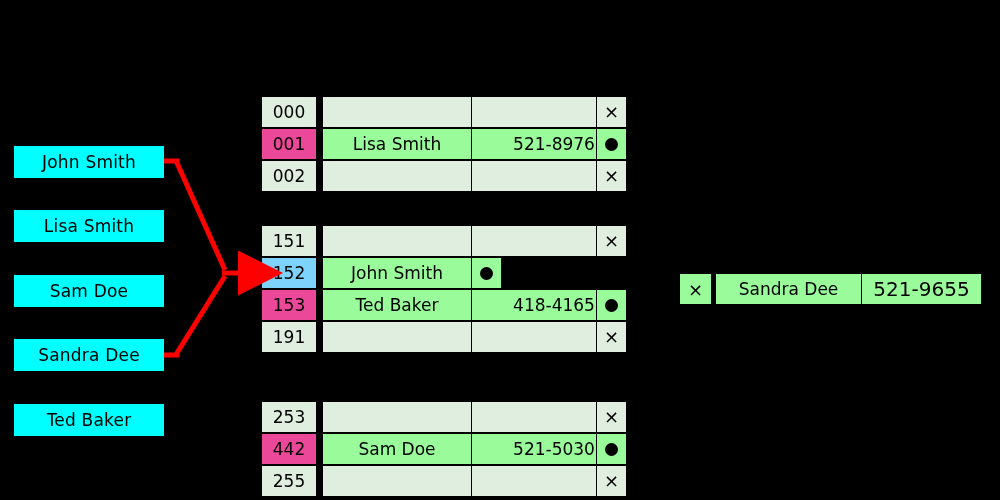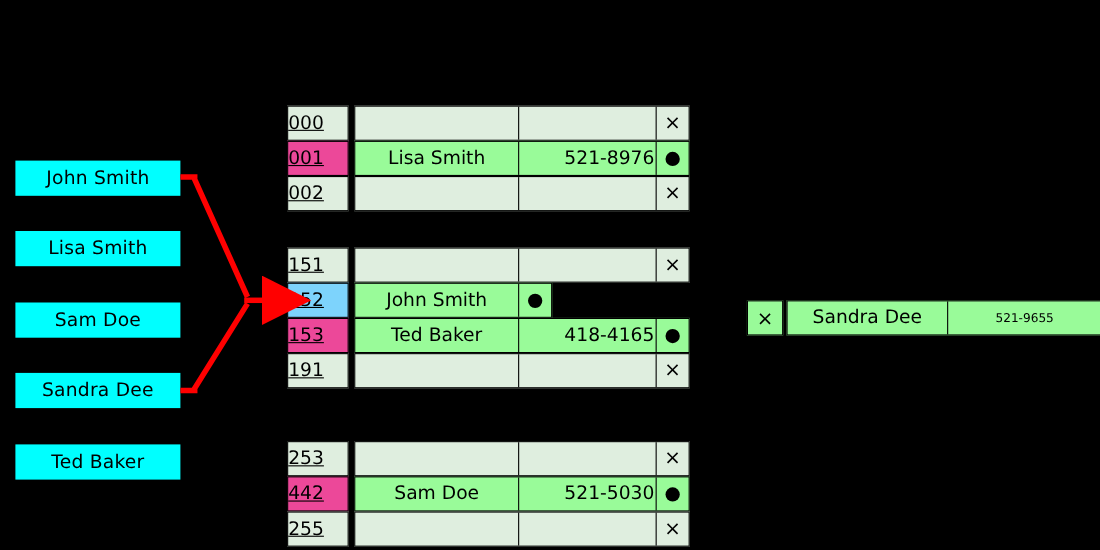--- a/index.html
+++ b/index.html
@@ -45,23 +45,23 @@
     margin-bottom: 0;
   }
   .row + .row { margin-top: 0px; }
   .cell-index {
     width: 56px;
     background: #dfeedf;
     border: 1.5px solid #000000;
     box-sizing: border-box;
     display: flex;
     align-items: center;
-    font-size: 17px;
-    color: #000000;
-    text-decoration: underline;
+    justify-content: center;
+    font-size: 17px;
+    color: #000000;
   }
   .cell-index.hl-purple { background: #ec4899; }
   .cell-index.hl-red    { background: #7dd3fc; }
 
   .entry {
     display: flex;
     margin-left: 5px;
     border: 1.5px solid #000000;
     box-sizing: border-box;
     background: #dfeedf;
@@ -140,26 +140,26 @@
   .ov-name {
     width: 145px;
     display: flex;
     align-items: center;
     justify-content: center;
     font-size: 17px;
     color: #000000;
     box-sizing: border-box;
   }
   .ov-phone {
-    width: 140px;
+    width: 120px;
     border-left: 1.5px solid #000000;
     display: flex;
     align-items: center;
     justify-content: center;
-    font-size: 11px;
+    font-size: 20px;
     color: #000000;
     box-sizing: border-box;
   }
 
   
   svg.overlay {
     position: absolute;
     left: 0;
     top: 0;
     width: 1000px;

